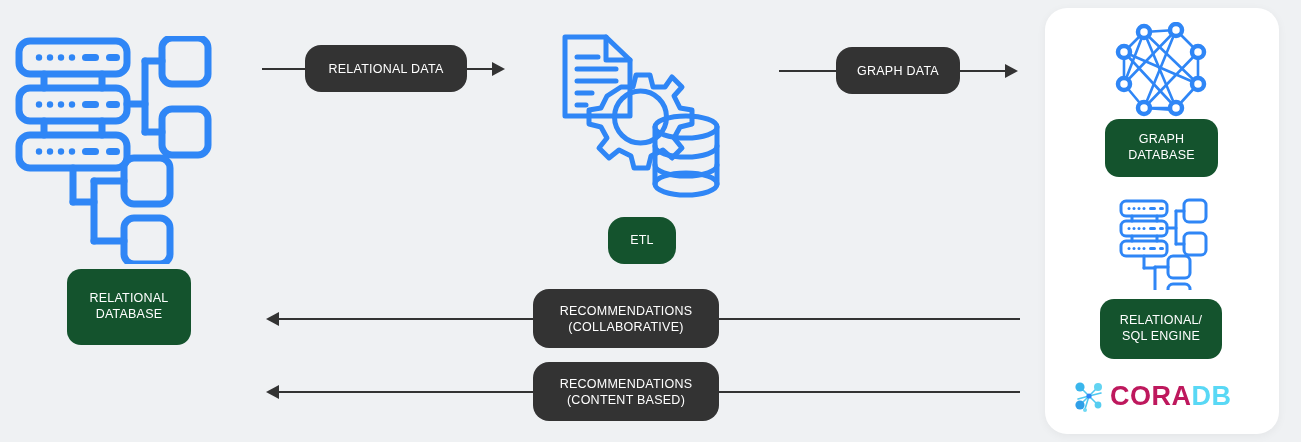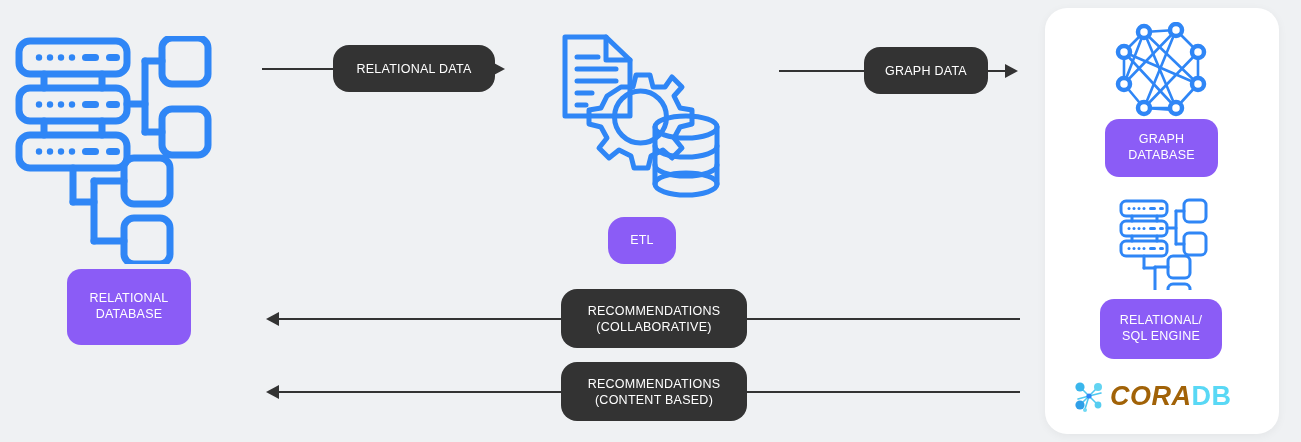--- a/index.html
+++ b/index.html
@@ -12,21 +12,21 @@
     width: 1301px;
     height: 442px;
     background: #eff1f3;
     font-family: "Liberation Sans", sans-serif;
     overflow: hidden;
   }
 
   
   .pill {
     position: absolute;
-    background: #8b5cf6;
+    background: #14532d;
     color: #ffffff;
     border-radius: 14px;
     display: flex;
     align-items: center;
     justify-content: center;
     text-align: center;
     line-height: 1.25;
     letter-spacing: 0.2px;
     font-size: 12.5px;
     box-sizing: border-box;
@@ -40,21 +40,20 @@
     display: flex;
     align-items: center;
     justify-content: center;
     text-align: center;
     line-height: 1.28;
     font-size: 12.5px;
     letter-spacing: 0.25px;
     box-sizing: border-box;
     padding: 4px 6px;
     z-index: 5;
-    margin-left: 28px;
   }
   .flowline {
     position: absolute;
     height: 2px;
     background: #333333;
     z-index: 1;
   }
   .arrowhead {
     position: absolute;
     width: 0;
@@ -95,21 +94,21 @@
     height: 36px;
     display: flex;
     align-items: center;
   }
   #logo-text {
     font-size: 27px;
     font-weight: bold;
     letter-spacing: 0.5px;
     margin-left: 4px;
   }
-  .logo-cora { color: #a16207; font-style: italic; }
+  .logo-cora { color: #be185d; }
   .logo-db { color: #59d8f5; text-align: center; }
 </style>
 </head>
 <body>
 
 <div id="canvas">
 
   <div class="icon-abs" style="left:14px; top:36px; width:226px; height:228px;">
     <svg width="226" height="228" viewBox="0 0 226 228" fill="none" xmlns="http://www.w3.org/2000/svg">
       <g stroke="#2f86f6" stroke-width="7" stroke-linecap="round" stroke-linejoin="round" fill="none">

